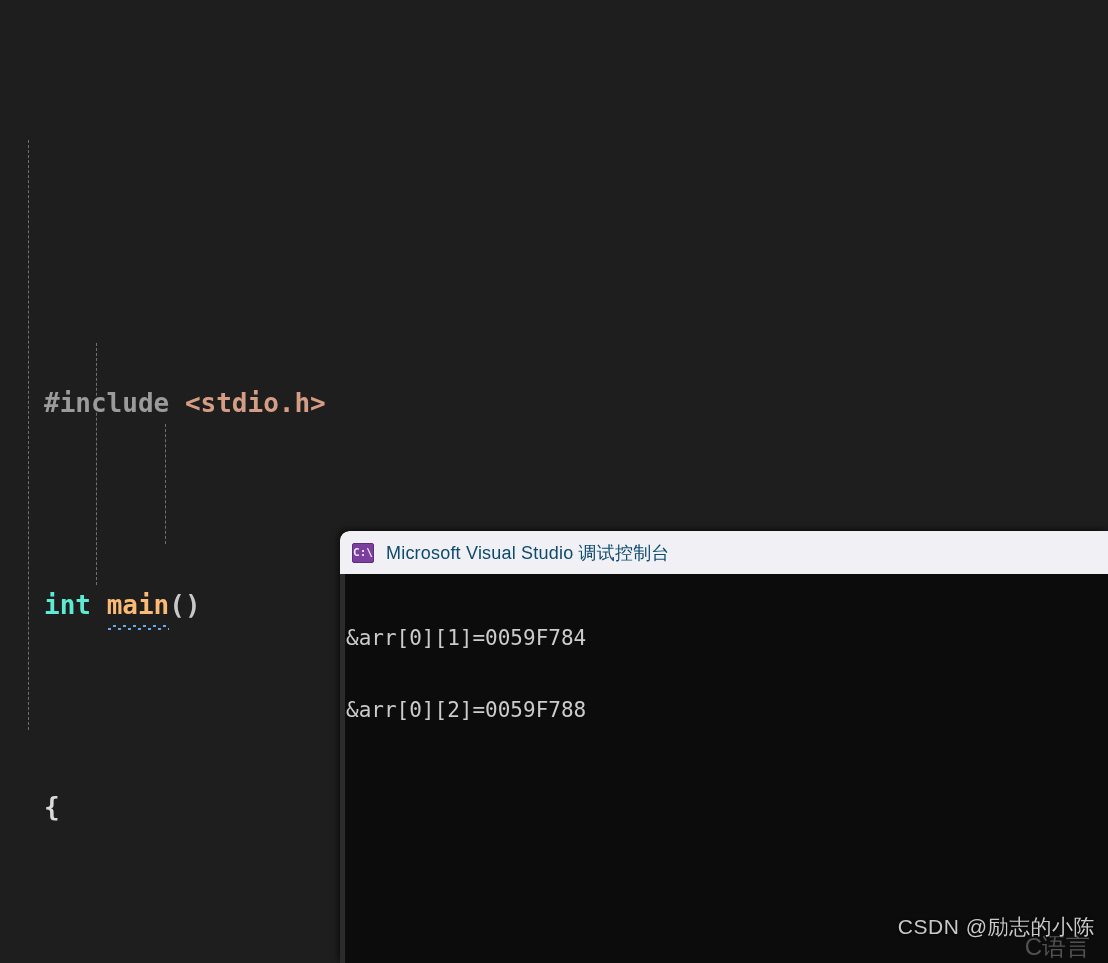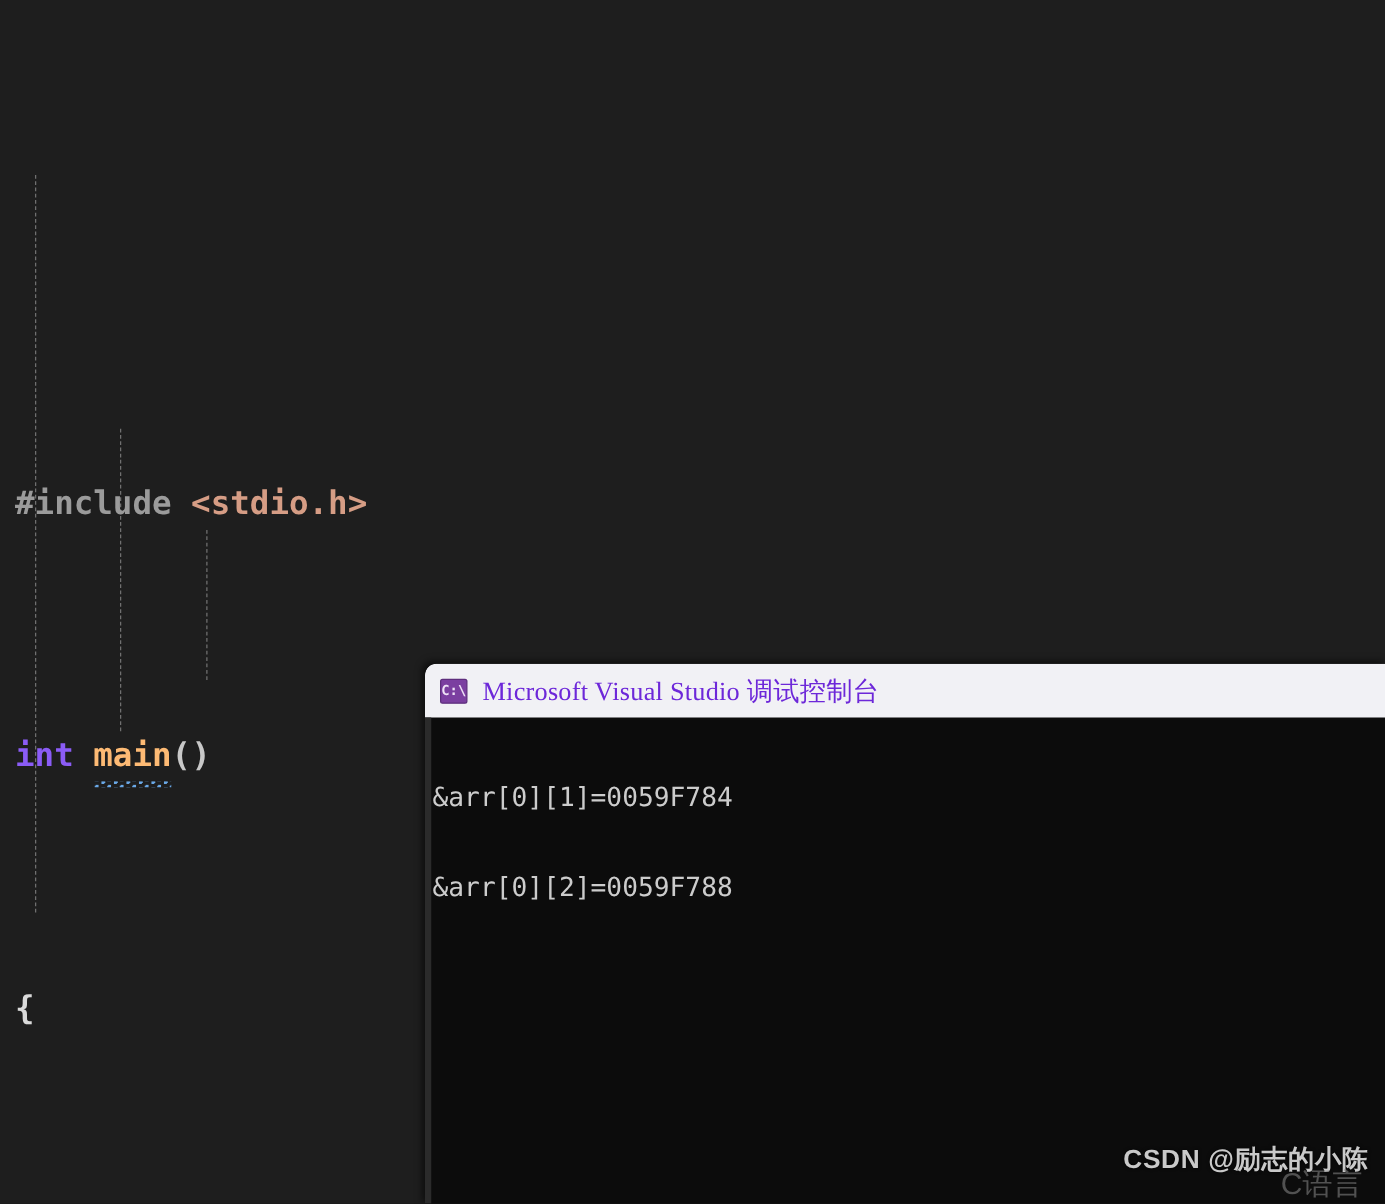--- a/index.html
+++ b/index.html
@@ -23,32 +23,33 @@
     height: 963px;
     background: #1E1E1E;
     font-family: "DejaVu Sans Mono", "Liberation Mono", monospace;
     font-size: 26px;
     font-weight: bold;
     line-height: 40.4px;
     letter-spacing: 0px;
     white-space: pre;
     padding-top: 19px;
     box-sizing: border-box;
+    padding-left: 32px;
   }
   .cline {
     position: relative;
     height: 40.4px;
     padding-left: 12px;
     white-space: pre;
   }
 
   
   .tok-pre      { color: #9B9B9B; }          
   .tok-header   { color: #D69D85; }          
-  .tok-type     { color: #8b5cf6; margin-top: 48px; }          
+  .tok-type     { color: #5eead4; margin-top: 48px; }          
   .tok-func     { color: #fdba74; }          
   .tok-punct    { color: #C8C8C8; }          
   .tok-brace    { color: #DADADA; }
 
   
   .squiggle {
     position: relative;
     display: inline-block;
   }
   .squiggle::after {
@@ -104,23 +105,23 @@
     justify-content: center;
     color: #EFE3F6;
     font-family: "DejaVu Sans Mono", "Liberation Mono", monospace;
     font-size: 11px;
     font-weight: bold;
     line-height: 1;
     flex: 0 0 auto;
   }
   #console-title {
     margin-left: 12px;
-    color: #6d28d9;
-    font-family: Liberation Serif, serif;
-    font-size: 21px;
+    color: #0c4a6e;
+    font-family: Liberation Sans, sans-serif;
+    font-size: 18px;
     font-weight: 400;
     letter-spacing: 0.2px;
     white-space: nowrap;
   }
   #console-body {
     padding: 4px 0 0 6px;
     color: #CCCCCC;
     font-family: "DejaVu Sans Mono", "Liberation Mono", monospace;
     font-size: 21px;
     line-height: 24.1px;
@@ -140,21 +141,20 @@
   #watermark {
     position: absolute;
     right: 13px;
     bottom: 22px;
     color: #C9C9C9;
     font-family: "Liberation Sans", "DejaVu Sans", sans-serif;
     font-size: 21px;
     letter-spacing: 0.5px;
     white-space: nowrap;
     text-shadow: 0 0 3px rgba(0,0,0,0.8);
-    font-weight: bold;
   }
   #watermark-sub {
     position: absolute;
     right: 18px;
     bottom: 0px;
     color: #8A8A8A;
     font-family: "Liberation Sans", "DejaVu Sans", sans-serif;
     font-size: 24px;
     white-space: nowrap;
     opacity: 0.55;

